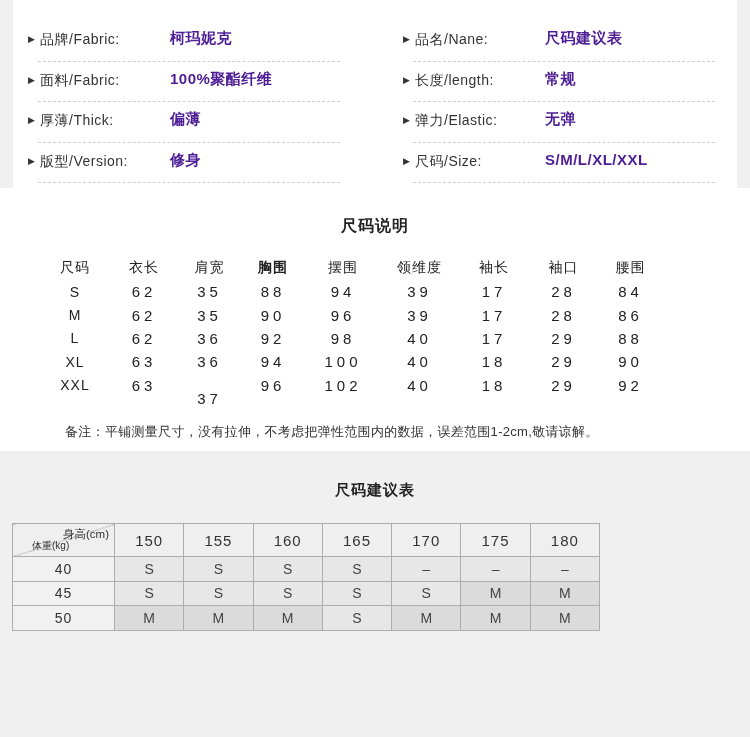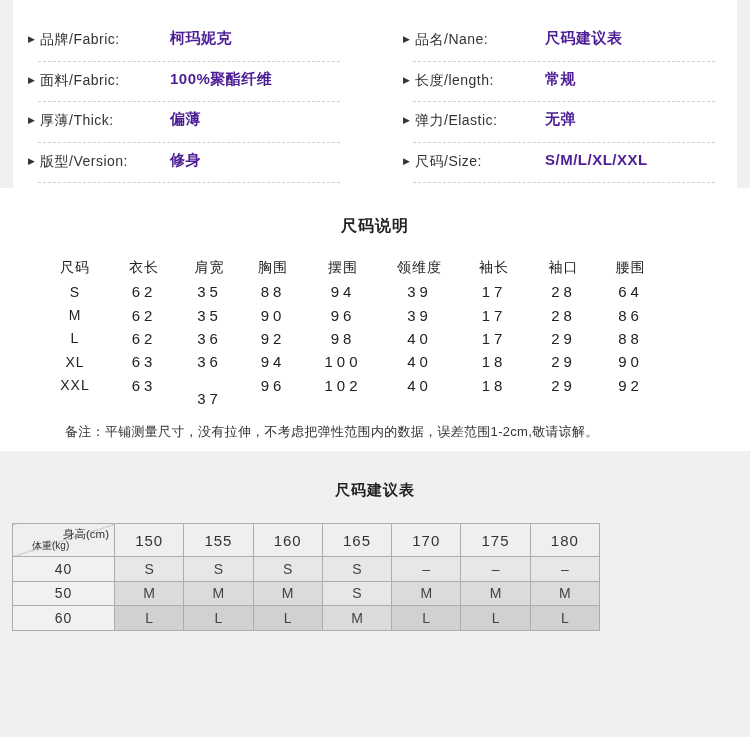--- a/index.html
+++ b/index.html
@@ -96,37 +96,37 @@
       <span class="avalue">S/M/L/XL/XXL</span>
     </div>
   </div>
 
 <div class="spec-title">尺码说明</div>
 <div class="spec-table">
     <div class="spec-row spec-head">
       <span class="spec-cell first" style="width: 70px;">尺码</span>
       <span class="spec-cell" style="width: 68px;">衣长</span>
       <span class="spec-cell" style="width: 63px;">肩宽</span>
-      <span class="spec-cell" style="width: 64px;">胸围</span>
+      <span class="spec-cell" style="width: 64px; font-weight: bold;">胸围</span>
       <span class="spec-cell" style="width: 76px;">摆围</span>
       <span class="spec-cell" style="width: 77px;">领维度</span>
       <span class="spec-cell" style="width: 72px;">袖长</span>
       <span class="spec-cell" style="width: 67px;">袖口</span>
       <span class="spec-cell" style="width: 67px;">腰围</span>
     </div>
     <div class="spec-row">
       <span class="spec-cell first" style="width: 70px;">S</span>
       <span class="spec-cell" style="width: 68px;">62</span>
       <span class="spec-cell" style="width: 63px;">35</span>
       <span class="spec-cell" style="width: 64px;">88</span>
       <span class="spec-cell" style="width: 76px;">94</span>
       <span class="spec-cell" style="width: 77px;">39</span>
       <span class="spec-cell" style="width: 72px;">17</span>
       <span class="spec-cell" style="width: 67px;">28</span>
-      <span class="spec-cell" style="width: 67px;">64</span>
+      <span class="spec-cell" style="width: 67px;">84</span>
     </div>
     <div class="spec-row">
       <span class="spec-cell first" style="width: 70px;">M</span>
       <span class="spec-cell" style="width: 68px;">62</span>
       <span class="spec-cell" style="width: 63px;">35</span>
       <span class="spec-cell" style="width: 64px;">90</span>
       <span class="spec-cell" style="width: 76px;">96</span>
       <span class="spec-cell" style="width: 77px;">39</span>
       <span class="spec-cell" style="width: 72px;">17</span>
       <span class="spec-cell" style="width: 67px;">28</span>
@@ -188,33 +188,33 @@
         <td class="weight-cell">40</td>
         <td class="size-cell" style="background-color: rgb(231, 231, 231);">S</td>
         <td class="size-cell" style="background-color: rgb(231, 231, 231);">S</td>
         <td class="size-cell" style="background-color: rgb(231, 231, 231);">S</td>
         <td class="size-cell" style="background-color: rgb(231, 231, 231);">S</td>
         <td class="size-cell" style="background-color: rgb(231, 231, 231);">–</td>
         <td class="size-cell" style="background-color: rgb(231, 231, 231);">–</td>
         <td class="size-cell" style="background-color: rgb(231, 231, 231);">–</td>
       </tr>
       <tr>
+        <td class="weight-cell">45</td>
+        <td class="size-cell" style="background-color: rgb(231, 231, 231);">S</td>
+        <td class="size-cell" style="background-color: rgb(231, 231, 231);">S</td>
+        <td class="size-cell" style="background-color: rgb(231, 231, 231);">S</td>
+        <td class="size-cell" style="background-color: rgb(231, 231, 231);">S</td>
+        <td class="size-cell" style="background-color: rgb(231, 231, 231);">S</td>
+        <td class="size-cell" style="background-color: rgb(219, 219, 219);">M</td>
+        <td class="size-cell" style="background-color: rgb(219, 219, 219);">M</td>
+      </tr>
+      <tr>
         <td class="weight-cell">50</td>
         <td class="size-cell" style="background-color: rgb(219, 219, 219);">M</td>
         <td class="size-cell" style="background-color: rgb(219, 219, 219);">M</td>
         <td class="size-cell" style="background-color: rgb(219, 219, 219);">M</td>
         <td class="size-cell" style="background-color: rgb(231, 231, 231);">S</td>
         <td class="size-cell" style="background-color: rgb(219, 219, 219);">M</td>
         <td class="size-cell" style="background-color: rgb(219, 219, 219);">M</td>
         <td class="size-cell" style="background-color: rgb(219, 219, 219);">M</td>
-      </tr>
-      <tr>
-        <td class="weight-cell">60</td>
-        <td class="size-cell" style="background-color: rgb(209, 209, 209);">L</td>
-        <td class="size-cell" style="background-color: rgb(209, 209, 209);">L</td>
-        <td class="size-cell" style="background-color: rgb(209, 209, 209);">L</td>
-        <td class="size-cell" style="background-color: rgb(219, 219, 219);">M</td>
-        <td class="size-cell" style="background-color: rgb(209, 209, 209);">L</td>
-        <td class="size-cell" style="background-color: rgb(209, 209, 209);">L</td>
-        <td class="size-cell" style="background-color: rgb(209, 209, 209);">L</td>
       </tr>
     </tbody>
   </table>
 
 </body></html>

